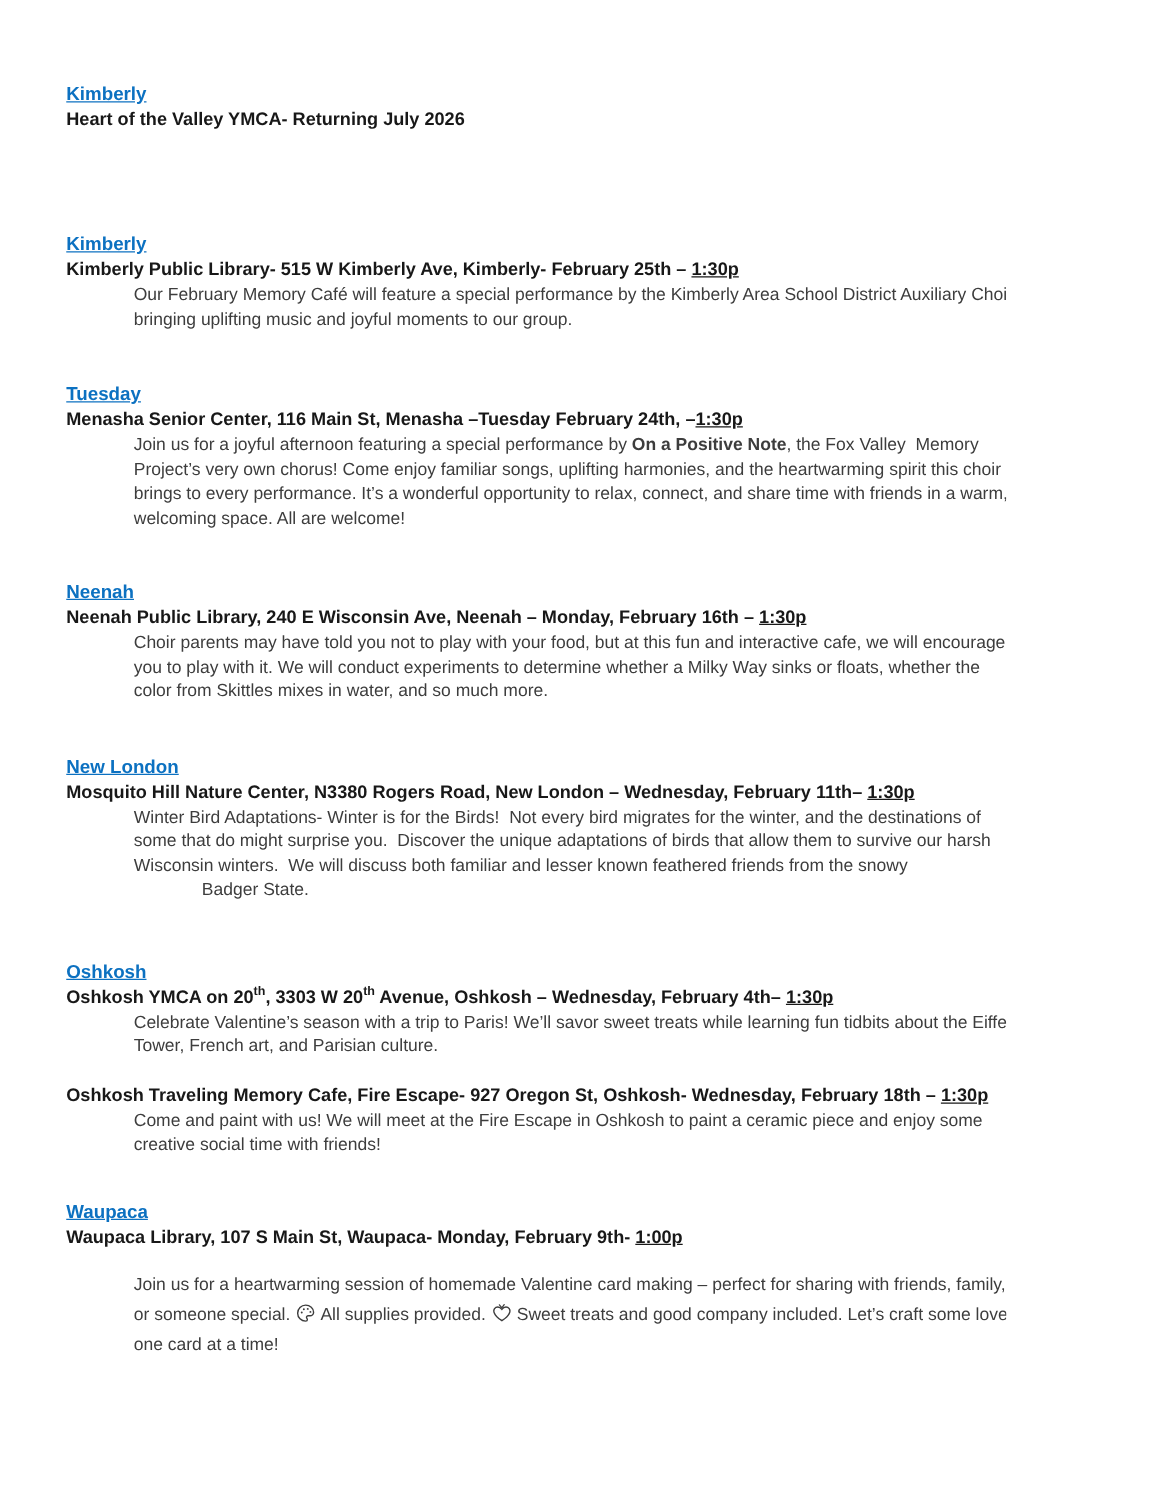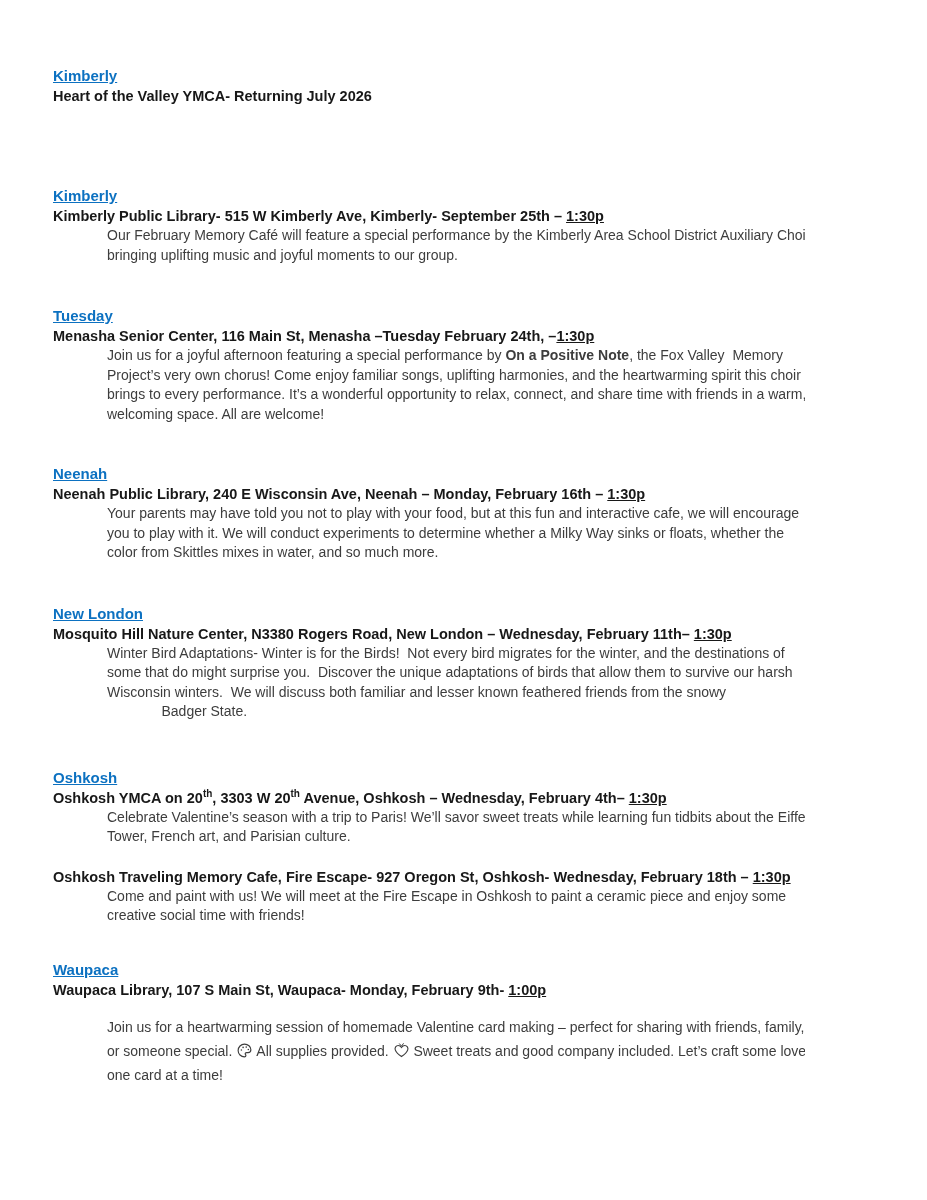--- a/index.html
+++ b/index.html
@@ -47,34 +47,34 @@
 <div class="page">
   <div class="content">
 
     <section id="s1">
       <div class="city-line"><span class="city-link">Kimberly</span></div>
       <div class="event-title">Heart of the Valley YMCA- Returning July 2026</div>
     </section>
 
     <section id="s2">
       <div class="city-line"><span class="city-link">Kimberly</span></div>
-      <div class="event-title"><span>Kimberly Public Library- 515 W Kimberly Ave, Kimberly- September 25th – </span><span class="event-time">1:30p</span></div>
+      <div class="event-title"><span>Kimberly Public Library- 515 W Kimberly Ave, Kimberly- February 25th – </span><span class="event-time">1:30p</span></div>
       <p class="body-par">Our February Memory Café will feature a special performance by the Kimberly Area School District Auxiliary Choir, bringing uplifting music and joyful moments to our group.</p>
     </section>
 
     <section id="s3">
       <div class="city-line"><span class="city-link">Tuesday</span></div>
       <div class="event-title"><span>Menasha Senior Center, 116 Main St, Menasha –Tuesday February 24th, –</span><span class="event-time">1:30p</span></div>
       <p class="body-par"><span>Join us for a joyful afternoon featuring a special performance by </span><b>On a Positive Note</b><span>, the Fox Valley  Memory Project’s very own chorus! Come enjoy familiar songs, uplifting harmonies, and the heartwarming spirit this choir brings to every performance. It’s a wonderful opportunity to relax, connect, and share time with friends in a warm, welcoming space. All are welcome!</span></p>
     </section>
 
     <section id="s4">
       <div class="city-line"><span class="city-link">Neenah</span></div>
       <div class="event-title"><span>Neenah Public Library, 240 E Wisconsin Ave, Neenah – Monday, February 16th – </span><span class="event-time">1:30p</span></div>
-      <p class="body-par">Your parents may have told you not to play with your food, but at this fun and interactive cafe, we will encourage you to play with it. We will conduct experiments to determine whether a Milky Way sinks or floats, whether the color from Skittles mixes in water, and so much more.</p>
+      <p class="body-par">Choir parents may have told you not to play with your food, but at this fun and interactive cafe, we will encourage you to play with it. We will conduct experiments to determine whether a Milky Way sinks or floats, whether the color from Skittles mixes in water, and so much more.</p>
     </section>
 
     <section id="s5">
       <div class="city-line"><span class="city-link">New London</span></div>
       <div class="event-title"><span>Mosquito Hill Nature Center, N3380 Rogers Road, New London – Wednesday, February 11th– </span><span class="event-time">1:30p</span></div>
       <p class="body-par">Winter Bird Adaptations- Winter is for the Birds!  Not every bird migrates for the winter, and the destinations of some that do might surprise you.  Discover the unique adaptations of birds that allow them to survive our harsh Wisconsin winters.  We will discuss both familiar and lesser known feathered friends from the snowy
               Badger State.</p>
     </section>
 
     <section id="s6">

